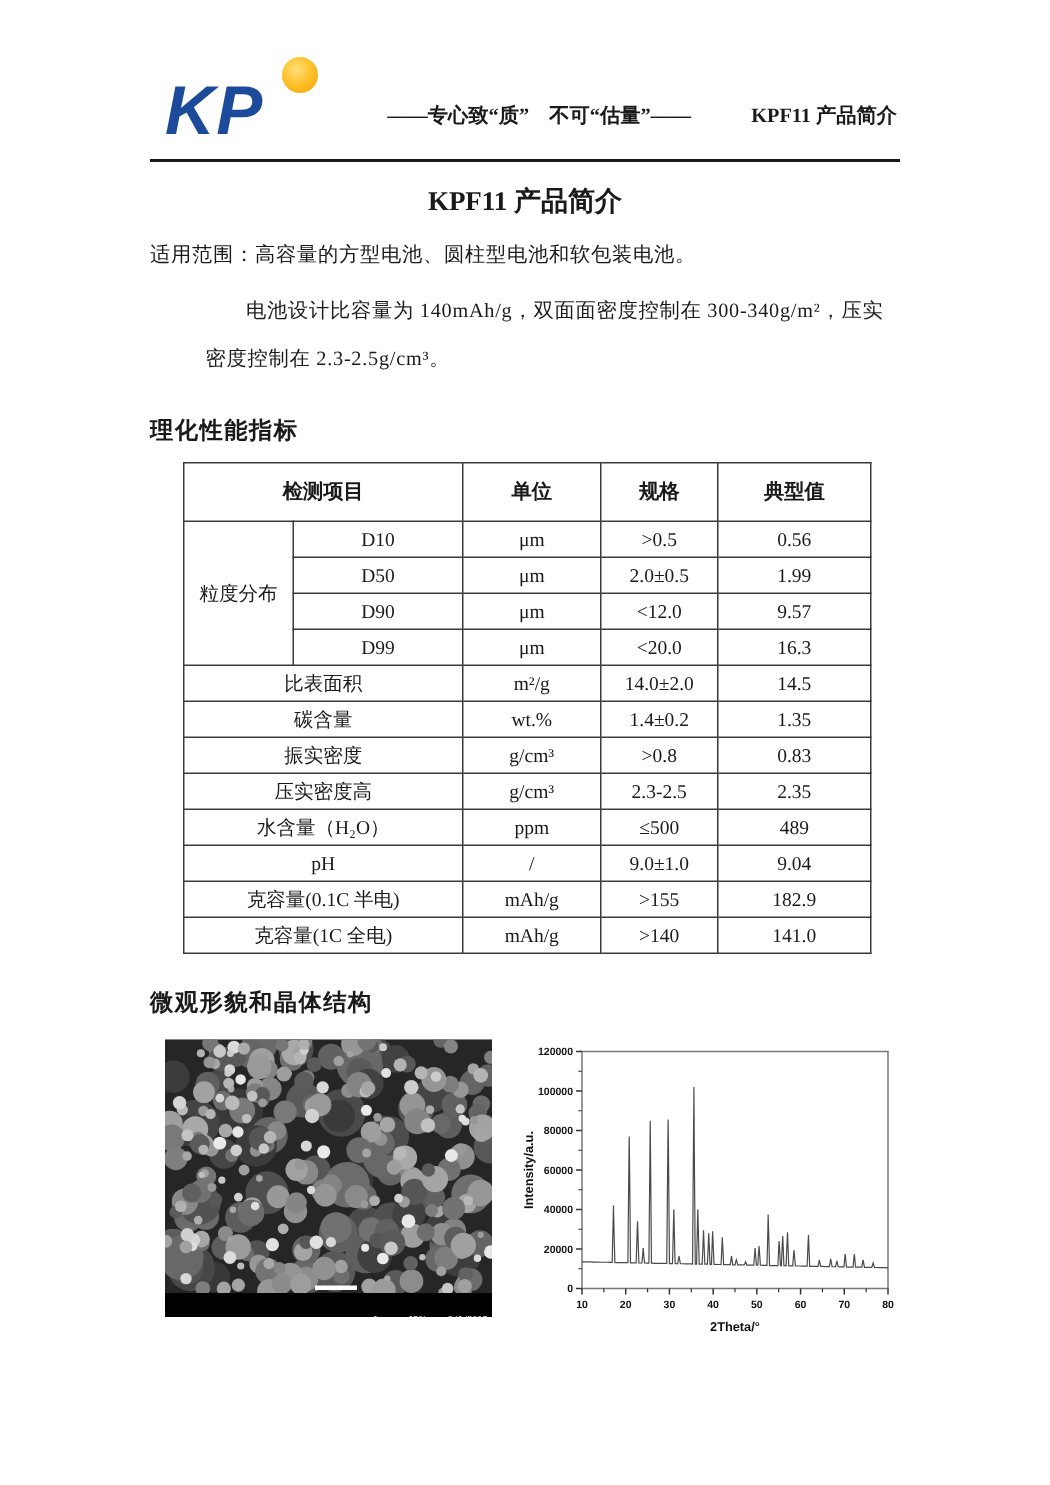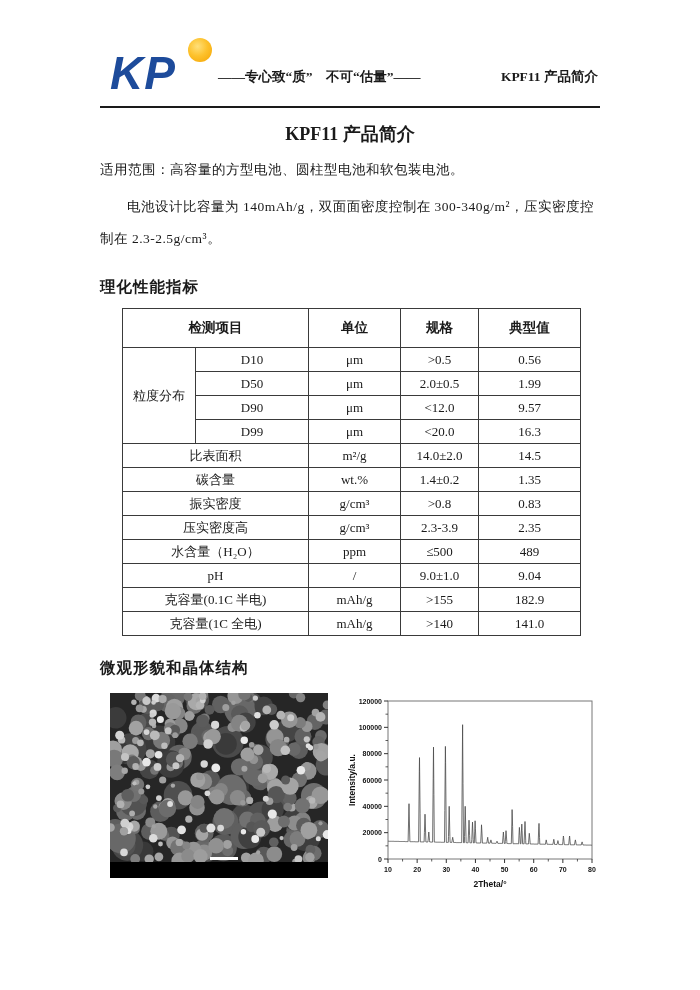--- a/index.html
+++ b/index.html
@@ -14,30 +14,30 @@
   .header { display:flex; align-items:flex-end; padding:34px 0 0 8px; height:100px; }
   .logo { position:relative; width:110px; height:62px; flex:0 0 auto; }
   .logo-text {
     position:absolute; left:2px; bottom:0; font-family:"Liberation Sans", sans-serif;
     font-weight:bold; font-style:italic; font-size:46px; letter-spacing:1px; color:#1d4b9b;
   }
   .logo-sun {
     position:absolute; right:6px; top:0; width:24px; height:24px; border-radius:50%;
     background:radial-gradient(circle at 40% 35%, #ffe07a 0%, #fdc22d 45%, #f5a300 100%);
   }
-  .slogan { flex:1; text-align:left; font-weight:bold; font-size:13.5px; padding-bottom:14px; white-space:nowrap; }
+  .slogan { flex:1; text-align:center; font-weight:bold; font-size:13.5px; padding-bottom:14px; white-space:nowrap; }
   .doc-label { flex:0 0 auto; font-weight:bold; font-size:13.5px; padding-bottom:14px; padding-right:2px; }
   .rule { height:2px; background:#1a1a1a; margin:6px 0 0 0; }
 
   .title { text-align:center; font-weight:bold; font-size:18px; margin-top:14px; }
 
   .intro-line { font-size:13.5px; margin-top:15px; letter-spacing:0.5px; }
 
   .h2 { font-family:"Liberation Sans", sans-serif; font-weight:bold; font-size:15.5px; margin-top:22px; letter-spacing:1px; }
-  .usage-body { font-size:13.5px; margin-top:12px; line-height:32px; text-indent:2em; letter-spacing:0.5px; }
+  .usage-body { font-size:13.5px; margin-top:12px; line-height:32px; text-indent:2em; letter-spacing:0.5px;margin-left:37px; }
 
   
   table.spec {
     border-collapse:collapse; margin:10px 0 0 22px; width:458px;
     font-size:13px; table-layout:fixed;
   }
   table.spec td, table.spec th { border:1px solid #3a3a3a; text-align:center; vertical-align:middle; height:24px; padding:1px 2px; }
   table.spec th { font-weight:bold; height:39px; font-size:13.5px; }
 
   
@@ -132,21 +132,21 @@
       </tr>
       <tr>
         <td colspan="2">振实密度</td>
         <td>g/cm³</td>
         <td>&gt;0.8</td>
         <td>0.83</td>
       </tr>
       <tr>
         <td colspan="2">压实密度高</td>
         <td>g/cm³</td>
-        <td>2.3-3.9</td>
+        <td>2.3-2.5</td>
         <td>2.35</td>
       </tr>
       <tr>
         <td colspan="2">水含量（H₂O）</td>
         <td>ppm</td>
         <td>≤500</td>
         <td>489</td>
       </tr>
       <tr>
         <td colspan="2">pH</td>

